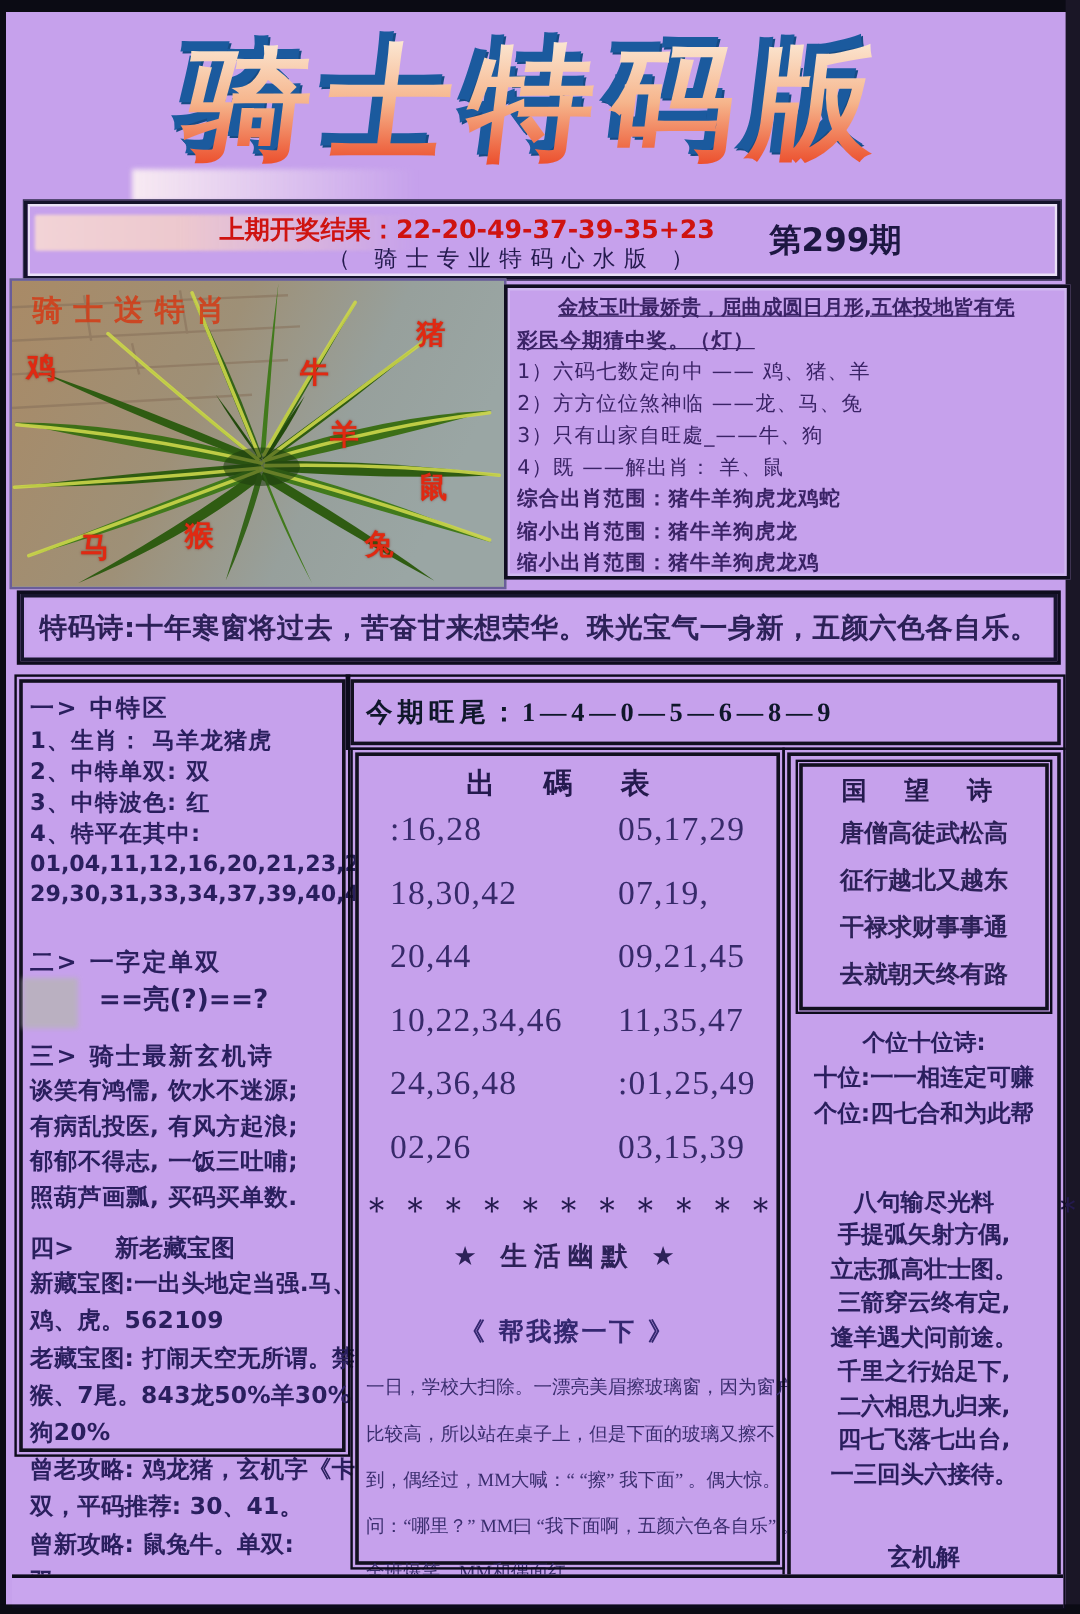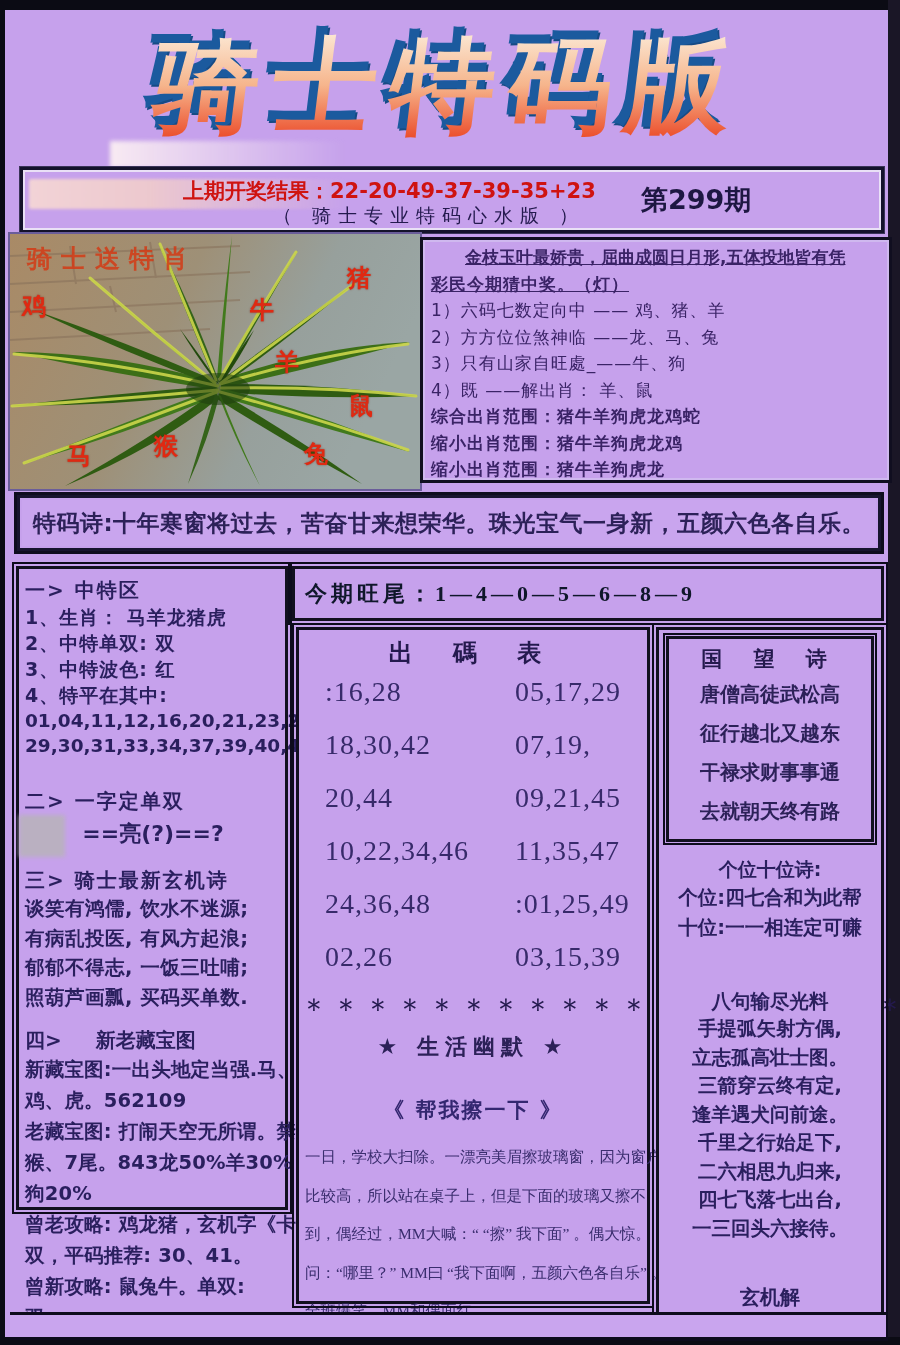--- a/index.html
+++ b/index.html
@@ -228,22 +228,22 @@
   </div>
 
   <div class="tips-box">
     <div class="tips-l1">金枝玉叶最娇贵，屈曲成圆日月形,五体投地皆有凭</div>
     <div class="tips-l2">彩民今期猜中奖。（灯）</div>
     <div class="tips-item">1）六码七数定向中 —— 鸡、猪、羊</div>
     <div class="tips-item">2）方方位位煞神临 ——龙、马、兔</div>
     <div class="tips-item">3）只有山家自旺處_——牛、狗</div>
     <div class="tips-item">4）既 ——解出肖： 羊、鼠</div>
     <div class="tips-range">综合出肖范围：猪牛羊狗虎龙鸡蛇</div>
+    <div class="tips-range">缩小出肖范围：猪牛羊狗虎龙</div>
     <div class="tips-range">缩小出肖范围：猪牛羊狗虎龙鸡</div>
-    <div class="tips-range">缩小出肖范围：猪牛羊狗虎龙</div>
   </div>
 
   <div class="poem-band">
     <span>特码诗:十年寒窗将过去，苦奋甘来想荣华。珠光宝气一身新，五颜六色各自乐。</span>
   </div>
 
   <div class="colbox left-col">
     <div class="lc-t">一&gt; 中特区</div>
     <div class="lc-i">1、生肖： 马羊龙猪虎</div>
     <div class="lc-i">2、中特单双: 双</div>
@@ -323,22 +323,22 @@
   <div class="colbox right-col">
     <div class="gw-box">
       <div class="gw-t">国 望 诗</div>
       <div class="gw-l">唐僧高徒武松高</div>
       <div class="gw-l">征行越北又越东</div>
       <div class="gw-l">干禄求财事事通</div>
       <div class="gw-l">去就朝天终有路</div>
     </div>
     <div class="rc-sec">
       <div class="gewei-t">个位十位诗:</div>
+      <div class="gewei-l">十位:一一相连定可赚</div>
       <div class="gewei-l">个位:四七合和为此帮</div>
-      <div class="gewei-l">十位:一一相连定可赚</div>
     </div>
     <div class="rc-sec">
       <div class="bajv-t">八句输尽光料</div>
       <div class="bajv-l">手提弧矢射方偶,</div>
       <div class="bajv-l">立志孤高壮士图。</div>
       <div class="bajv-l">三箭穿云终有定,</div>
       <div class="bajv-l">逢羊遇犬问前途。</div>
       <div class="bajv-l">千里之行始足下,</div>
       <div class="bajv-l">二六相思九归来,</div>
       <div class="bajv-l">四七飞落七出台,</div>

